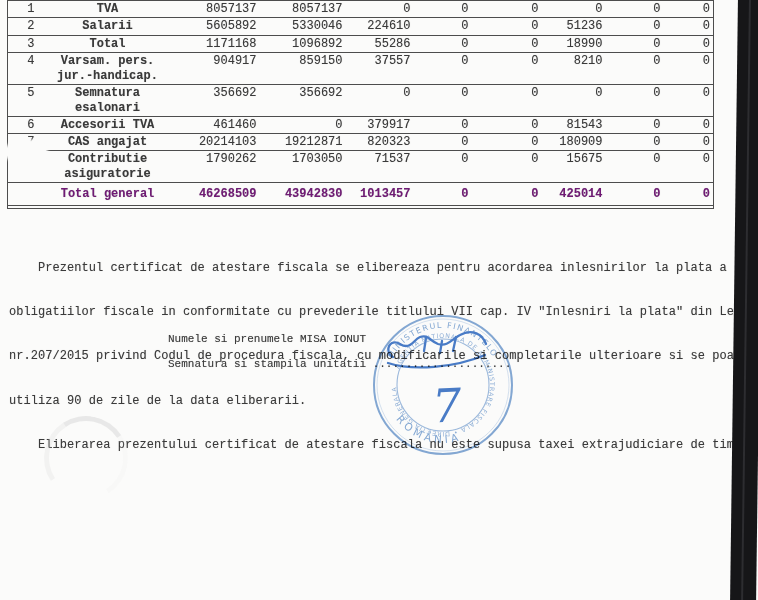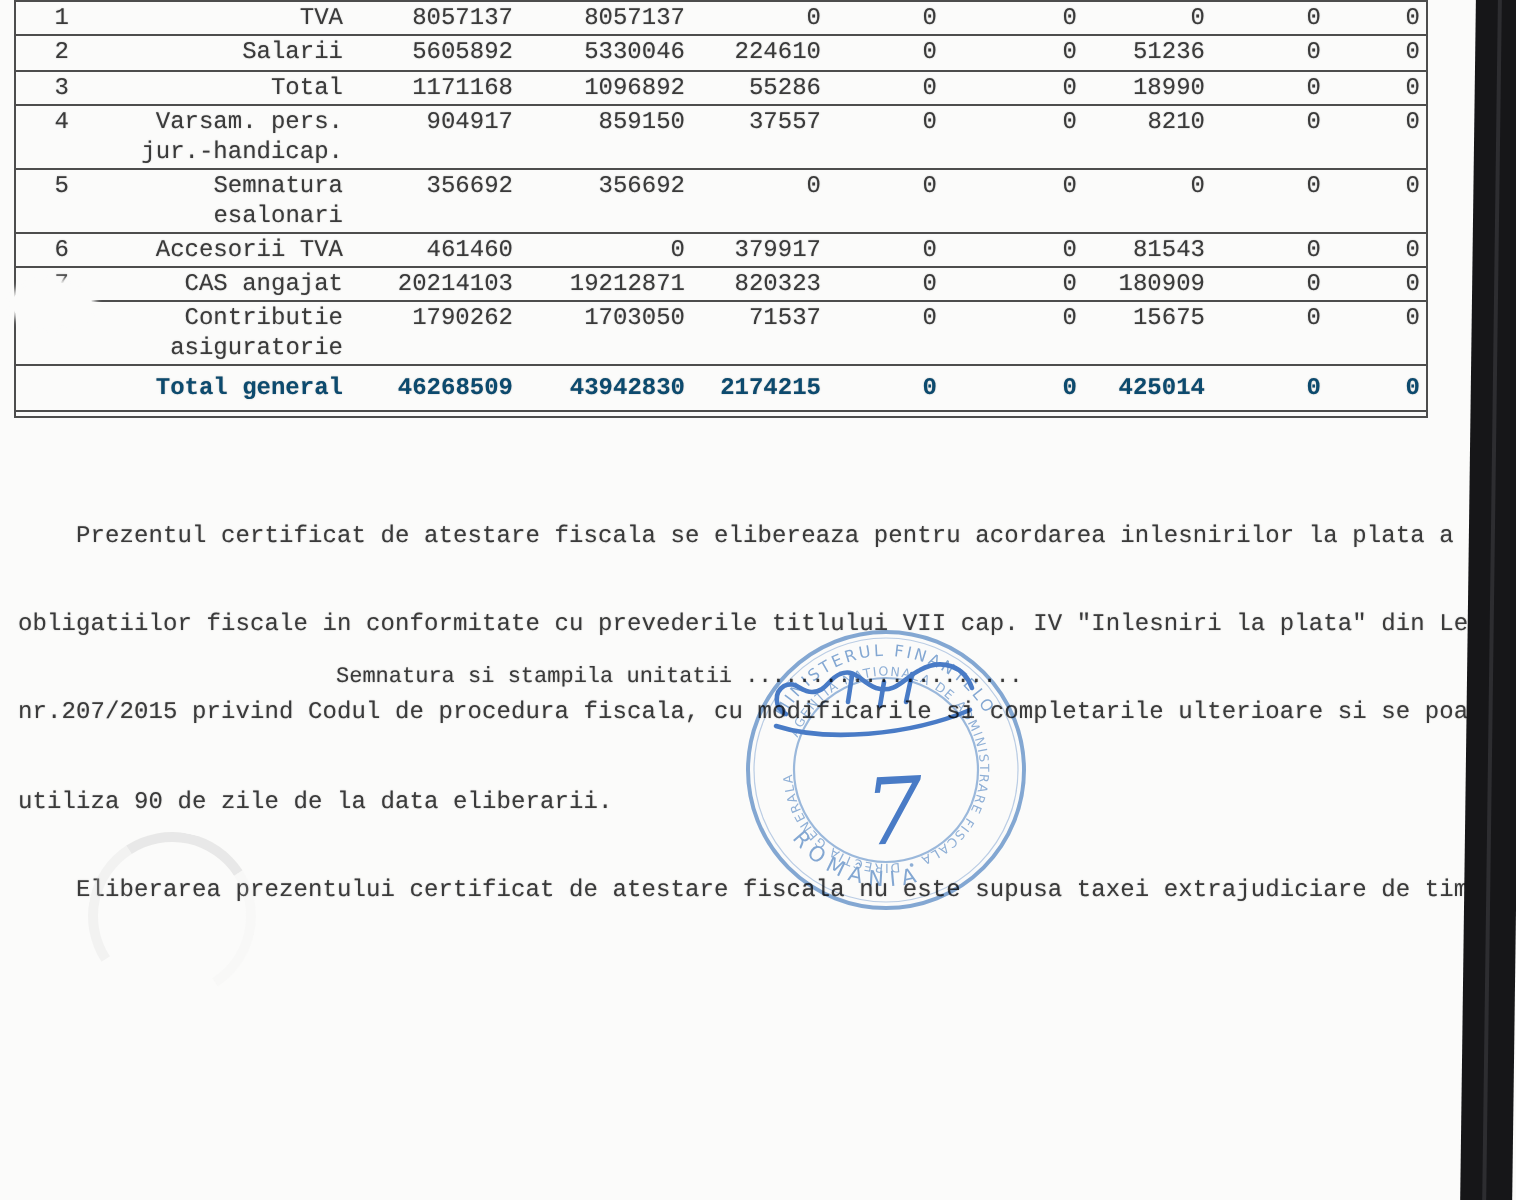--- a/index.html
+++ b/index.html
@@ -28,22 +28,22 @@
     border-left:1.4px solid var(--border);
     border-right:1.4px solid var(--border);
     border-top:1.2px solid var(--border);
   }
   table.tax td{
     padding:1px 3px 0 0;vertical-align:top;text-align:right;
     overflow:hidden;
   }
   table.tax tr{ border-bottom:1px solid var(--border); }
   table.tax td.cnum{ padding-right:4px; }
-  table.tax td.cname{ text-align:right;padding-left:5px; }
-  table.tax tr.total{ font-weight:bold;color:#0c4a6e;
+  table.tax td.cname{ text-align:center;padding-left:5px;font-weight:bold; }
+  table.tax tr.total{ font-weight:bold;color:#701a75;
     border-top:1px solid var(--border);border-bottom:1.2px solid var(--border);}
   table.tax tr.total td{ padding-top:4px; }
   table.tax tr.filler{ border-bottom:1.6px solid var(--border); }
 
   
   .paragraphs{
     position:absolute;left:9px;top:231px;
     font-size:12px;line-height:14.8px;white-space:pre;letter-spacing:0.05px;
   }
 
@@ -194,21 +194,21 @@
         <td class="cval">0</td>
         <td class="cval">15675</td>
         <td class="cval">0</td>
         <td class="cval">0</td>
       </tr>
       <tr class="total" style="height: 23px;">
         <td class="cnum"></td>
         <td class="cname">Total general</td>
         <td class="cval">46268509</td>
         <td class="cval">43942830</td>
-        <td class="cval">2174215</td>
+        <td class="cval">1013457</td>
         <td class="cval">0</td>
         <td class="cval">0</td>
         <td class="cval">425014</td>
         <td class="cval">0</td>
         <td class="cval">0</td>
       </tr>
       <tr class="filler" style="height: 3px;">
         <td colspan="10"></td>
       </tr>
     </tbody>
@@ -218,20 +218,21 @@
 
 <div class="paragraphs scan-text">
   <div>    Prezentul certificat de atestare fiscala se elibereaza pentru acordarea inlesnirilor la plata a</div>
   <div>obligatiilor fiscale in conformitate cu prevederile titlului VII cap. IV "Inlesniri la plata" din Legea</div>
   <div>nr.207/2015 privind Codul de procedura fiscala, cu modificarile si completarile ulterioare si se poate</div>
   <div>utiliza 90 de zile de la data eliberarii.</div>
   <div>    Eliberarea prezentului certificat de atestare fiscala nu este supusa taxei extrajudiciare de timbru</div>
 </div>
 
 <div class="signature scan-text">
+  <div class="sig-line">Numele si prenumele MISA IONUT</div>
   <div class="sig-line">Semnatura si stampila unitatii .....................</div>
 </div>
 
 <svg class="stamp" viewBox="0 0 150 150">
   <defs>
     <path id="arcTop" d="M23.3,50.9 A57,57 0 0 1 126.7,50.9"></path>
     <path id="arcInner" d="M30.8,58.9 A47,47 0 0 1 119.2,58.9 A47,47 0 1 1 30.8,58.9"></path>
     <path id="arcBottom" d="M27.5,108.3 A58,58 0 0 0 99.5,127.6"></path>
   </defs>
   <g stroke="var(--stamp-blue)" fill="none">

